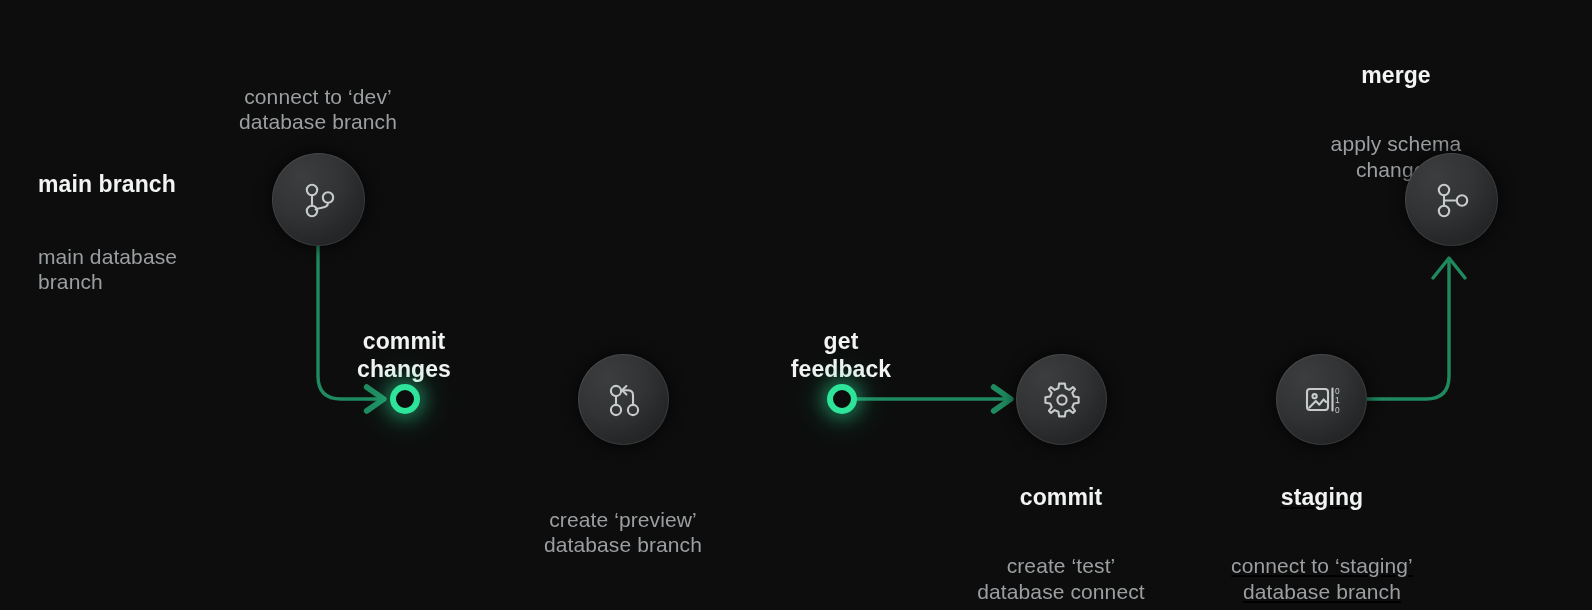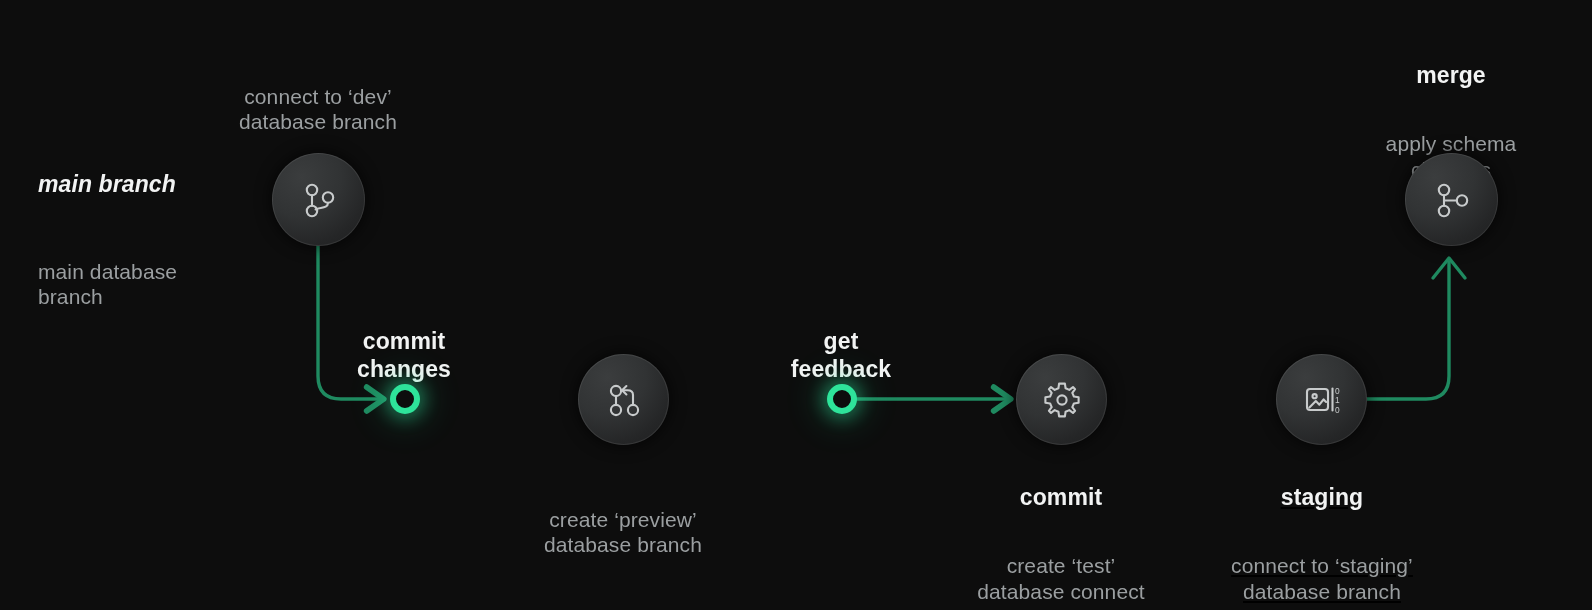--- a/index.html
+++ b/index.html
@@ -125,24 +125,24 @@
     <g>
       <line x1="1106" y1="399" x2="1276" y2="399" stroke="#1f8a60" stroke-width="3.4" filter="url(#gglow)"></line>
     </g>
 
     <g>
       <path d="M1366,399 L1426,399 Q1449,399 1449,376 L1449,262" fill="none" stroke="#1f8a60" stroke-width="3.4" stroke-linecap="round"></path>
       <path d="M1433,278 L1449,258 L1465,278" fill="none" stroke="#1f8a60" stroke-width="3.4" stroke-linecap="round" stroke-linejoin="round"></path>
     </g>
   </svg>
 
-  <div class="lbl lft" style="left:38px; top:150px;font-style:italic;">
+  <div class="lbl lft" style="left:38px; top:150px;">
     <span class="t">main branch</span>
   </div>
-  <div class="lbl lft" style="left:38px; top:239px;">
+  <div class="lbl lft" style="left:38px; top:224px;">
     <span class="s" style="margin-top:0;">main database
 branch</span>
   </div>
 
   <div class="lbl ctr" style="left:318px; top:41px;">
     <span class="s">connect to ‘dev’
 database branch</span>
   </div>
   <div class="node" style="left:272px; top:153px; width:93px; height:93px;">
     <span>
@@ -225,21 +225,21 @@
         </g>
       </svg>
     </span>
   </div>
   <div class="lbl ctr" style="left:1322px; top:463px;text-decoration:underline;">
     <span class="t">staging</span>
     <span class="s">connect to ‘staging’
 database branch</span>
   </div>
 
-  <div class="lbl ctr" style="left:1451px; top:41px;">
+  <div class="lbl ctr" style="left:1396px; top:41px;">
     <span class="t">merge</span>
     <span class="s">apply schema
 changes</span>
   </div>
   <div class="node" style="left:1405px; top:153px; width:93px; height:93px;">
     <span>
       <svg width="44" height="44" viewBox="0 0 44 44">
         <g class="icn">
           <circle cx="14" cy="12" r="5.2"></circle>
           <circle cx="14" cy="33" r="5.2"></circle>

